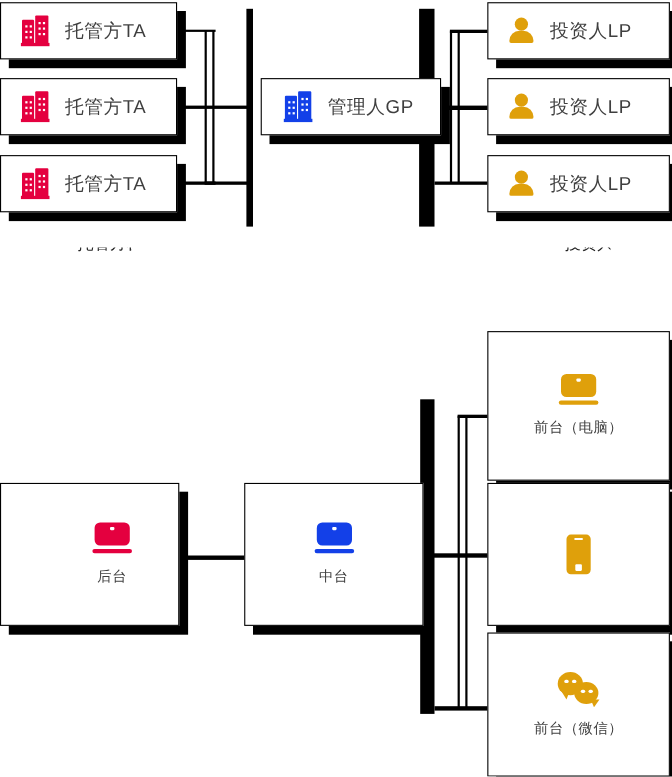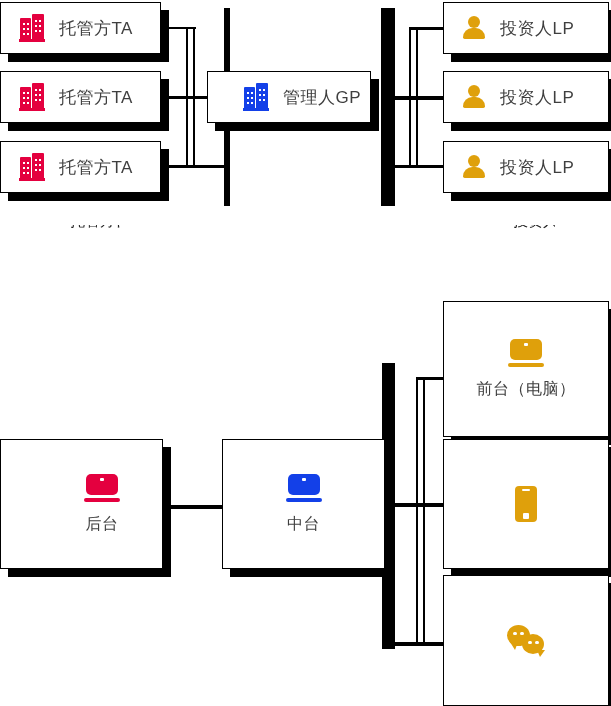--- a/index.html
+++ b/index.html
@@ -43,21 +43,21 @@
     gap: 10px;
   }
 
   .node-label {
     font-size: 17px;
     color: #3f3f3f;
     letter-spacing: 0.5px;
     white-space: nowrap;
   }
   .node.col .node-label {
-    font-size: 16px;
+    font-size: 13px;
   }
 
   
   .wire {
     position: absolute;
     background: #000000;
     z-index: 1;
   }
   .wire.thick {
     z-index: 2;
@@ -333,21 +333,21 @@
     <span class="win" style="left:16px; top:6px;"></span>
     <span class="win" style="left:20px; top:6px;"></span>
     <span class="win" style="left:16px; top:11px;"></span>
     <span class="win" style="left:20px; top:11px;"></span>
     <span class="win" style="left:16px; top:16px;"></span>
     <span class="win" style="left:20px; top:16px;"></span>
   </span>
   <span class="node-label">托管方TA</span>
 </div>
 
-<div class="node row" style="left:207px; top:71px; width:164px; height:52px; padding-left:35px;">
+<div class="node row" style="left:237px; top:71px; width:164px; height:52px; padding-left:20px;">
   <span class="icon icon-building" style="color:#1340E8;">
     <span class="tw-a" style="background:#1340E8;"></span>
     <span class="tw-b" style="background:#1340E8;"></span>
     <span class="base" style="background:#1340E8;"></span>
     <span class="win" style="left:4px; top:9px;"></span>
     <span class="win" style="left:8px; top:9px;"></span>
     <span class="win" style="left:4px; top:14px;"></span>
     <span class="win" style="left:8px; top:14px;"></span>
     <span class="win" style="left:4px; top:19px;"></span>
     <span class="win" style="left:8px; top:19px;"></span>
@@ -442,13 +442,14 @@
   <span class="icon icon-wechat" style="color:#DFA00B;">
     <span class="bub-big" style="background:#DFA00B;"></span>
     <span class="tail-big"></span>
     <span class="eye" style="left:6px; top:7px;"></span>
     <span class="eye" style="left:13px; top:7px;"></span>
     <span class="bub-small" style="background:#DFA00B;"></span>
     <span class="tail-small"></span>
     <span class="eye" style="left:21px; top:16px;"></span>
     <span class="eye" style="left:28px; top:16px;"></span>
   </span>
+  <span class="node-label">前台（微信）</span>
 </div>
 
 </body></html>

